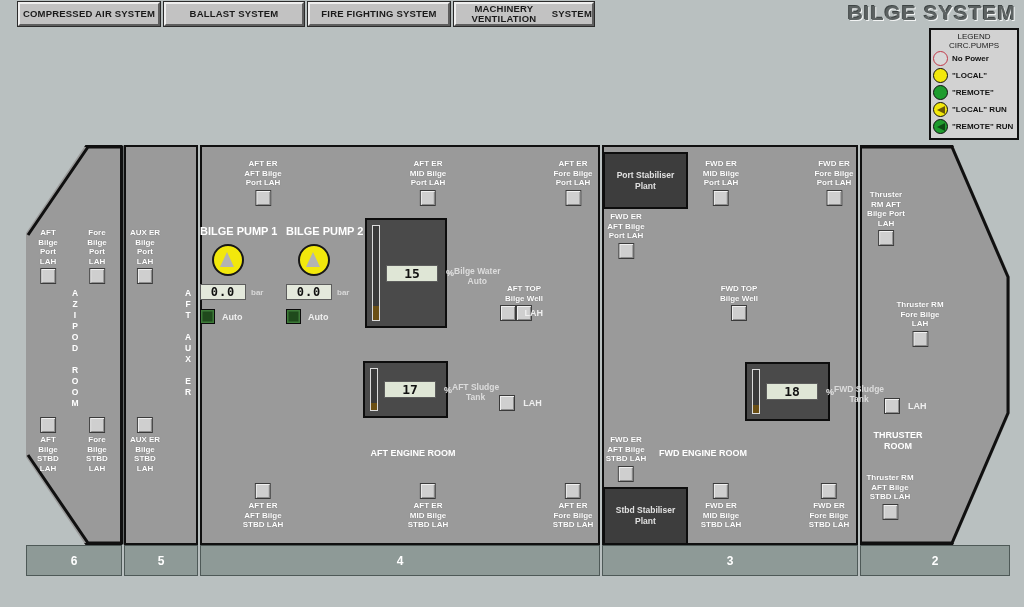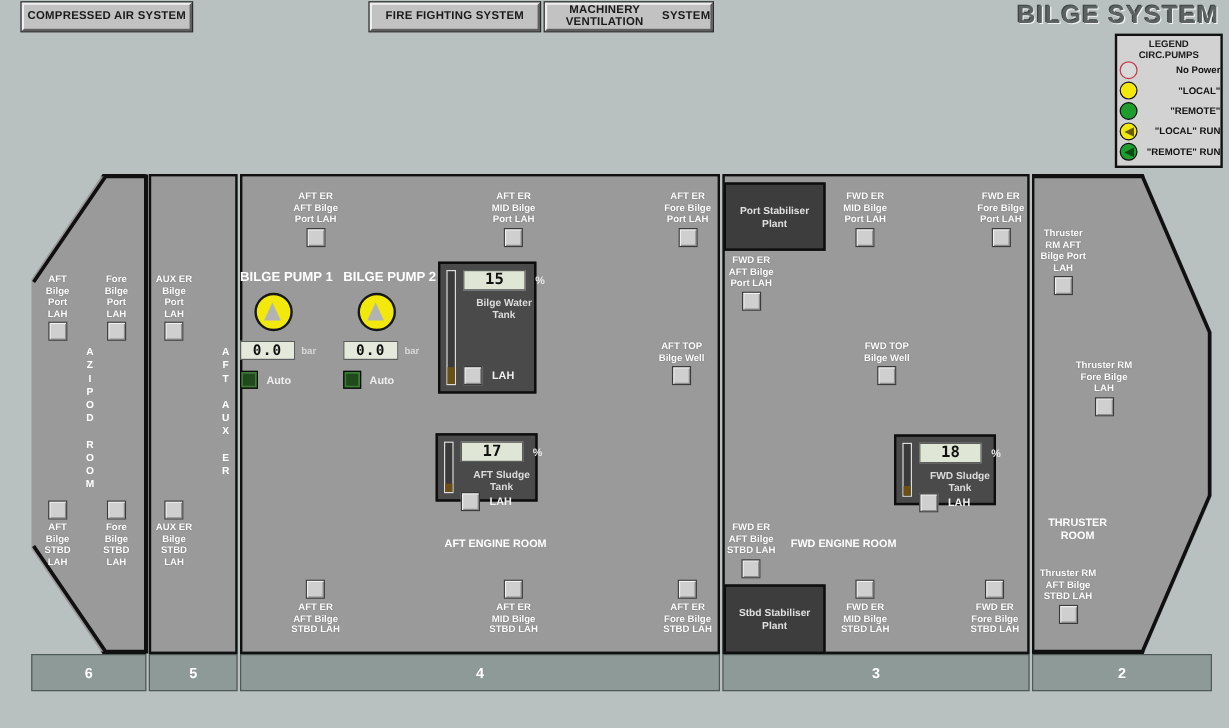--- a/index.html
+++ b/index.html
@@ -29,22 +29,22 @@
     color:#5c6262;
     text-shadow:1px 1px 0 #f2f4f4,-1px -1px 0 #3e4444;
     font-family:"Liberation Sans",sans-serif;
   }
   
   #legend{
     position:absolute;left:929px;top:28px;width:90px;height:112px;
     background:#d2d2d2;border:2px solid #111;box-sizing:border-box;
     padding-top:2px;
   }
-  .legend-title{font-size:8px;font-weight:bold;color:#1a1a1a;text-align:center;line-height:9px;}
-  .legend-row{display:flex;align-items:center;height:17px;padding-left:2px;justify-content:space-between;}
+  .legend-title{font-size:8px;font-weight:normal;color:#1a1a1a;text-align:center;line-height:9px;}
+  .legend-row{display:flex;align-items:center;height:17px;padding-left:2px;}
   .legend-lbl{font-size:8px;font-weight:bold;color:#111;margin-left:4px;white-space:nowrap;}
   .pumpglyph{
     width:15px;height:15px;border-radius:50%;
     border:1.6px solid #1a1a1a;box-sizing:border-box;
     position:relative;flex:0 0 auto;
   }
   .pumpglyph::after{
     content:"";position:absolute;left:3px;top:2.6px;
     width:0;height:0;
     border-top:4.6px solid transparent;border-bottom:4.6px solid transparent;
@@ -123,21 +123,21 @@
     border:2px solid #0d0d0d;box-sizing:border-box;
     padding:5px 6px 5px 5px;
     display:flex;
   }
   .gauge{
     width:8px;background:#3a3a3a;
     border:1px solid #dcdcdc;box-sizing:border-box;
     position:relative;flex:0 0 auto;margin-right:6px;
   }
   .gfill{position:absolute;left:0;right:0;bottom:0;background:#6b4f14;}
-  .tankbody{flex:1;display:flex;flex-direction:column;}
+  .tankbody{flex:1;display:flex;flex-direction:row;align-items:center;}
   .trow{display:flex;align-items:center;}
   .tlcd{
     width:52px;height:17px;background:#dfe6d6;
     border:1px solid #5d5d5d;box-sizing:border-box;
     font-family:"DejaVu Sans Mono",monospace;
     font-size:13px;font-weight:bold;color:#111;
     display:flex;align-items:center;justify-content:center;
   }
   .tpct{font-size:9px;font-weight:bold;color:#e8e8e8;margin-left:8px;}
   .tname{
@@ -159,20 +159,23 @@
     position:absolute;font-size:9px;font-weight:bold;color:#fff;
     white-space:pre;text-align:center;line-height:11px;
   }
 </style>
 </head>
 <body>
 
 <div id="topnav">
     <div class="navbtn" style="left: 18px; width: 142px;">
       <div>COMPRESSED AIR SYSTEM</div>
+    </div>
+    <div class="navbtn" style="left: 164px; width: 140px;">
+      <div>BALLAST SYSTEM</div>
     </div>
     <div class="navbtn" style="left: 308px; width: 142px;">
       <div>FIRE FIGHTING  SYSTEM</div>
     </div>
     <div class="navbtn" style="left: 454px; width: 140px;">
       <div>MACHINERY VENTILATION</div>
       <div>SYSTEM</div>
     </div>
   </div>
 
@@ -312,21 +315,21 @@
 MID Bilge
 Port LAH</div>
       <div class="cbx"></div>
     </div>
     <div class="ind below" style="left: 547px; top: 14px; transform: translateX(-50%);">
       <div class="txt">AFT ER
 Fore Bilge
 Port LAH</div>
       <div class="cbx"></div>
     </div>
-    <div class="ind below" style="left: 498px; top: 139px; transform: translateX(-50%); margin-left: 44px;">
+    <div class="ind below" style="left: 498px; top: 139px; transform: translateX(-50%);">
       <div class="txt">AFT TOP
 Bilge Well</div>
       <div class="cbx"></div>
     </div>
     <div class="ind above" style="left: 237px; top: 338px; transform: translateX(-50%);">
       <div class="cbx"></div>
       <div class="txt">AFT ER
 AFT Bilge
 STBD LAH</div>
     </div>
@@ -429,21 +432,21 @@
     <div class="tank" style="left: 339px; top: 73px; width: 82px; height: 110px;">
       <div class="gauge">
         <div class="gfill" style="height: 15%;"></div>
       </div>
       <div class="tankbody">
         <div class="trow">
           <div class="tlcd">15</div>
           <span class="tpct">%</span>
         </div>
         <div class="tname">Bilge Water
-Tank</div>
+Auto</div>
         <div class="lahrow">
           <div class="cbx"></div>
           <span class="lahlbl">LAH</span>
         </div>
       </div>
     </div>
     <div class="tank" style="left: 337px; top: 216px; width: 85px; height: 57px;">
       <div class="gauge">
         <div class="gfill" style="height: 17%;"></div>
       </div>

